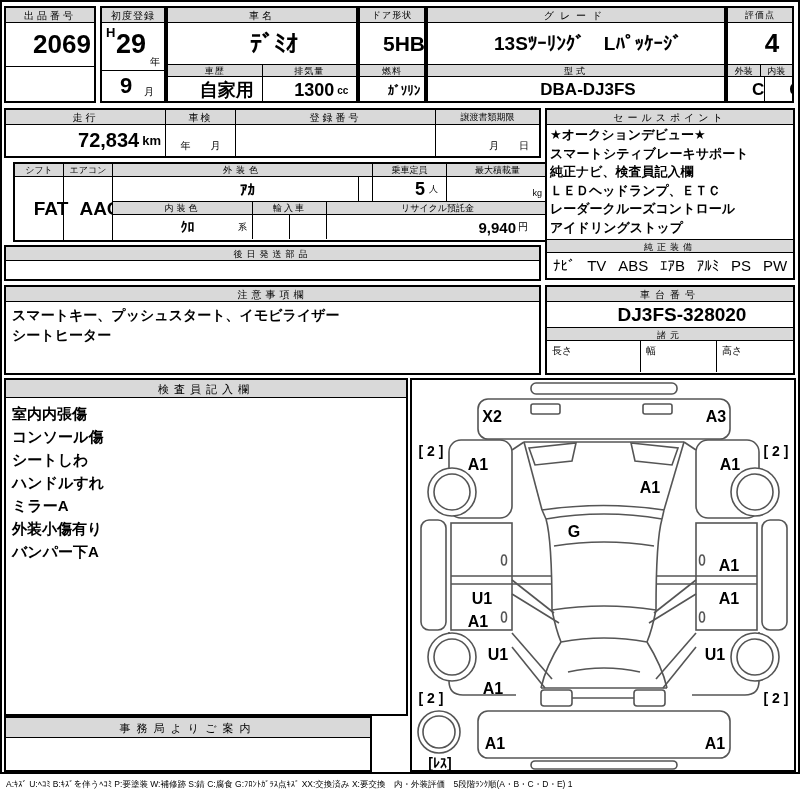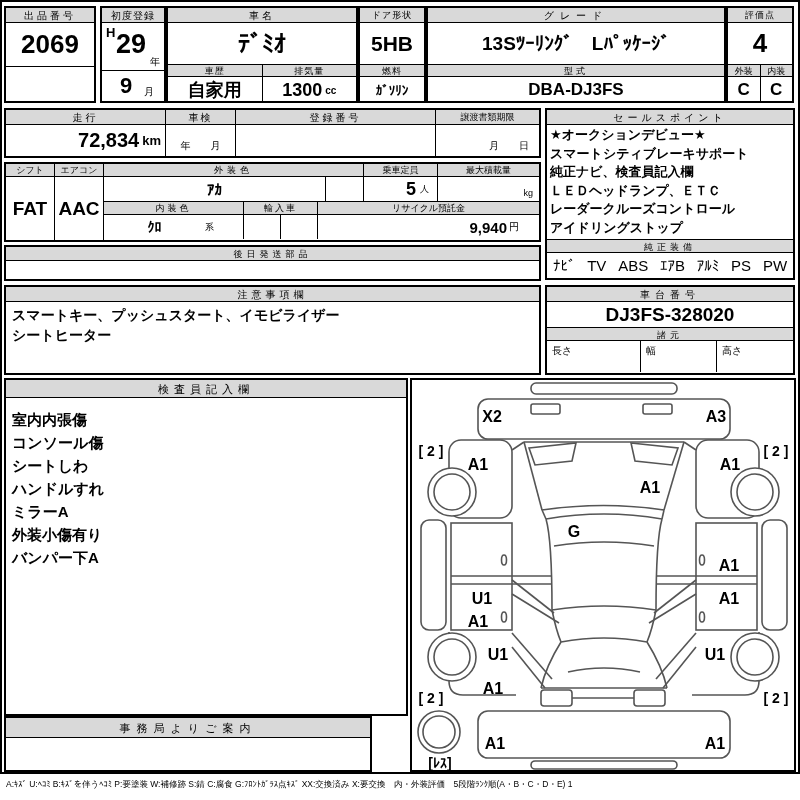--- a/index.html
+++ b/index.html
@@ -4,21 +4,21 @@
 <style>
   html,body{margin:0;padding:0;}
   body{width:800px;height:800px;position:relative;background:#fff;
        font-family:"Liberation Sans","DejaVu Sans",sans-serif;color:#000;}
   .frame{position:absolute;left:0;top:0;width:796px;height:770px;border:2px solid #000;}
   .box{position:absolute;border:2px solid #000;background:#fff;box-sizing:border-box;overflow:hidden;}
   .hdr{background:#d9d9d9;border-bottom:1px solid #000;text-align:center;font-size:10px;
        letter-spacing:3px;height:15px;line-height:15px;box-sizing:border-box;white-space:nowrap;overflow:hidden;}
   .shdr{background:#d9d9d9;border-bottom:1px solid #000;text-align:center;font-size:9px;
         letter-spacing:1px;height:13px;line-height:13px;box-sizing:border-box;white-space:nowrap;overflow:hidden;}
-  .bigval{text-align:center;font-weight:bold;display:flex;align-items:center;justify-content:center;}
+  .bigval{text-align:center;font-weight:bold;display:flex;align-items:center;justify-content:center;padding-left:24px;}
   .col{display:flex;flex-direction:column;box-sizing:border-box;}
   .vr{border-right:1px solid #000;}
   .hb{border-bottom:1px solid #000;}
   .row{display:flex;box-sizing:border-box;}
   .unit{font-size:10px;font-weight:bold;margin-left:3px;}
   .line{font-weight:bold;padding-left:6px;white-space:nowrap;}
   svg text{font-family:"Liberation Sans","DejaVu Sans",sans-serif;}
   .dmg{font-size:16px;font-weight:bold;text-anchor:middle;fill:#000;}
   .brk{font-size:14px;font-weight:bold;text-anchor:middle;fill:#000;}
 </style>
@@ -104,21 +104,21 @@
   <div class="col vr" style="width:200px">
     <div class="hdr">登録番号</div>
     <div style="flex:1"></div>
   </div>
   <div class="col" style="flex:1">
     <div class="hdr" style="letter-spacing:0;font-size:9px">譲渡書類期限</div>
     <div style="flex:1;display:flex;align-items:flex-end;justify-content:flex-end;font-size:10px;padding:0 10px 3px 0">月　　日</div>
   </div>
 </div>
 
-<div class="box row" style="left:4px;top:162px;width:537px;height:80px">
+<div class="box row" style="left:13px;top:162px;width:537px;height:80px">
   <div class="col vr" style="width:49px">
     <div class="shdr" style="letter-spacing:0">シフト</div>
     <div class="bigval" style="flex:1;font-size:19px">FAT</div>
   </div>
   <div class="col vr" style="width:49px">
     <div class="shdr" style="letter-spacing:0">エアコン</div>
     <div class="bigval" style="flex:1;font-size:19px">AAC</div>
   </div>
   <div class="col" style="flex:1">
     <div class="row hb" style="height:38px">
@@ -208,21 +208,21 @@
   <div class="shdr" style="border-top:1px solid #000;height:14px;line-height:14px;letter-spacing:4px">諸元</div>
   <div class="row" style="flex:1;height:31px">
     <div class="vr" style="width:94px;font-size:10px;padding:3px 0 0 5px;box-sizing:border-box">長さ</div>
     <div class="vr" style="width:76px;font-size:10px;padding:3px 0 0 5px;box-sizing:border-box">幅</div>
     <div style="flex:1;font-size:10px;padding:3px 0 0 5px;box-sizing:border-box">高さ</div>
   </div>
 </div>
 
 <div class="box" style="left:4px;top:378px;width:404px;height:338px">
   <div class="hdr" style="height:18px;line-height:18px;font-size:11px;letter-spacing:5px">検査員記入欄</div>
-  <div style="padding-top:10px">
+  <div style="padding-top:4px">
     <div class="line" style="font-size:15px;line-height:23px">室内内張傷</div>
     <div class="line" style="font-size:15px;line-height:23px">コンソール傷</div>
     <div class="line" style="font-size:15px;line-height:23px">シートしわ</div>
     <div class="line" style="font-size:15px;line-height:23px">ハンドルすれ</div>
     <div class="line" style="font-size:15px;line-height:23px">ミラーA</div>
     <div class="line" style="font-size:15px;line-height:23px">外装小傷有り</div>
     <div class="line" style="font-size:15px;line-height:23px">バンパー下A</div>
   </div>
 </div>
 

